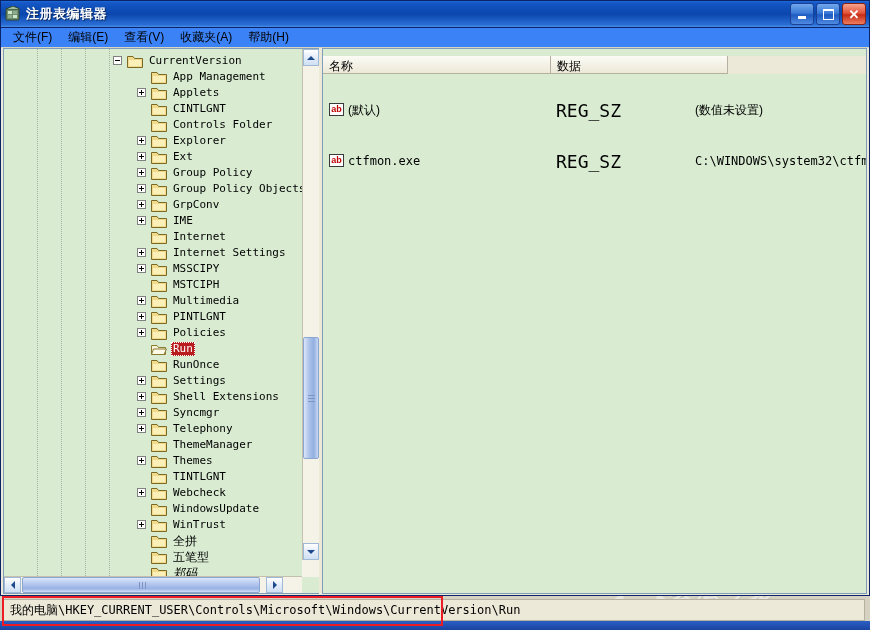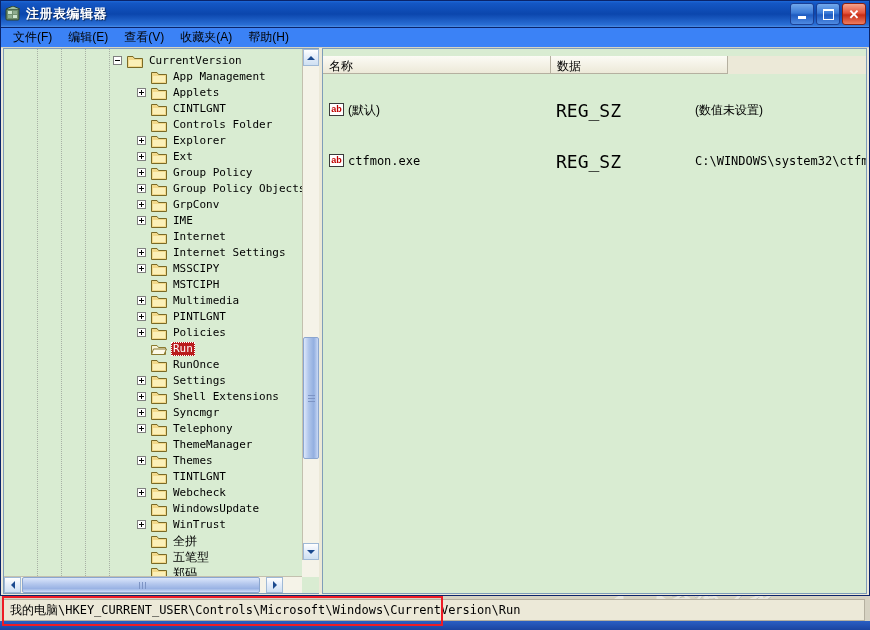--- a/index.html
+++ b/index.html
@@ -643,21 +643,21 @@
                   <path d="M0.5 1.5 L6 1.5 L7.5 3.5 L15.5 3.5 L15.5 12.5 L0.5 12.5 Z" fill="#f2d98b" stroke="#7a6a26"></path>
                   <path d="M2 5 L14 5 L14 11 L2 11 Z" fill="#fbf0b8"></path>
                 </svg></div>
               <div class="node-label cjk" style="left: 167px; top: 1px;">五笔型</div>
             </div>
             <div class="tree-row" style="top: 516px;">
               <div class="folder" style="left: 147px; top: 1px;"><svg viewBox="0 0 16 13" width="16" height="13">
                   <path d="M0.5 1.5 L6 1.5 L7.5 3.5 L15.5 3.5 L15.5 12.5 L0.5 12.5 Z" fill="#f2d98b" stroke="#7a6a26"></path>
                   <path d="M2 5 L14 5 L14 11 L2 11 Z" fill="#fbf0b8"></path>
                 </svg></div>
-              <div class="node-label cjk" style="left: 167px; top: 1px;">郑码</div>
+              <div class="node-label cjk" style="left: 167px; top: 1px; font-style: italic;">郑码</div>
             </div>
             <div class="tree-row" style="top: 532px;"></div>
           </div>
 
         <div class="vscroll">
           <div class="sb-btn up">
             <div class="arrow-up"></div>
           </div>
           <div class="vthumb" style="top:288px;height:122px;">
             <div class="grip" style="top:57px"></div>

